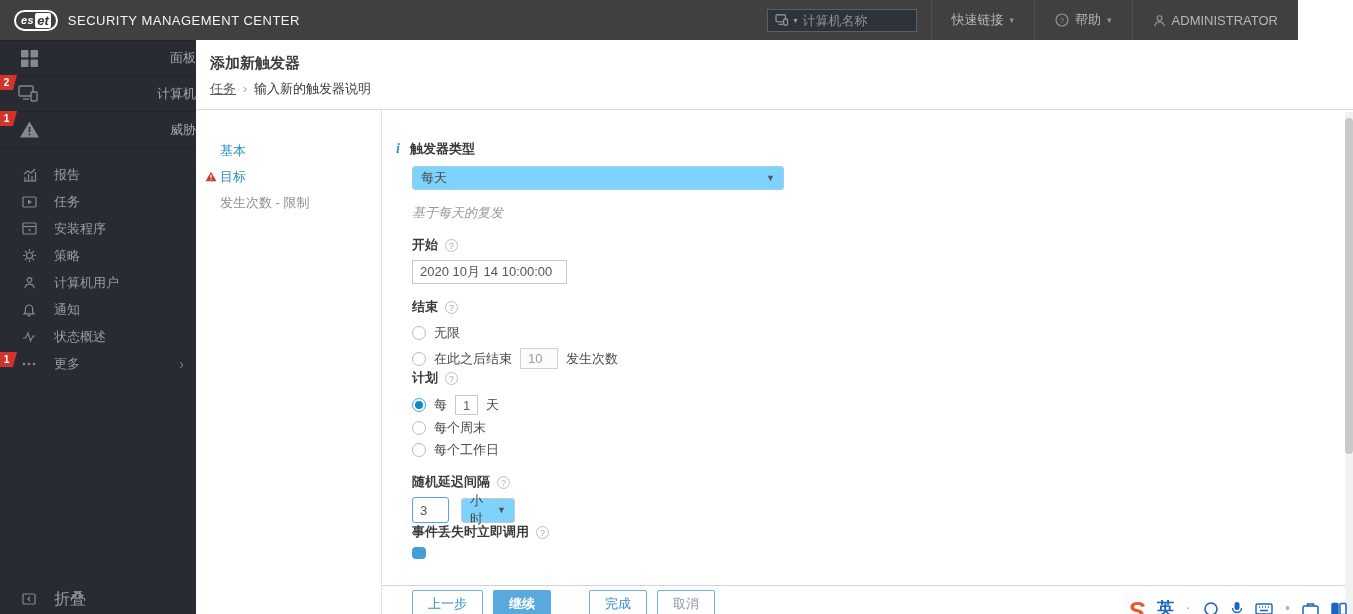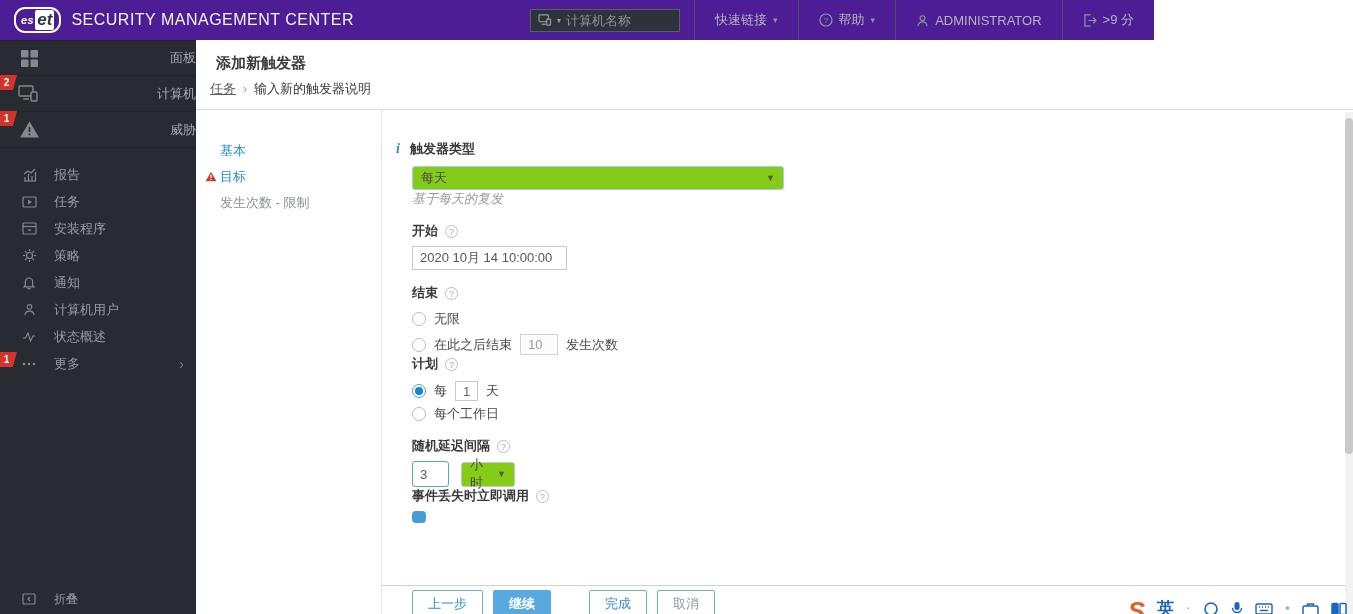--- a/index.html
+++ b/index.html
@@ -1,25 +1,25 @@
 <!DOCTYPE html>
 <html><head>
 <meta charset="utf-8">
 <style>
   * { margin:0; padding:0; box-sizing:border-box; }
   html,body { width:1353px; height:614px; overflow:hidden; }
   body { font-family:"Liberation Sans","DejaVu Sans",sans-serif; background:#fff; position:relative; }
 
   
-  .topbar { position:absolute; left:0; top:0; width:1154px; height:40px; background:#4c1d95; display:flex; align-items:center; z-index:20; }
+  .topbar { position:absolute; left:0; top:0; width:1298px; height:40px; background:#404040; display:flex; align-items:center; z-index:20; }
   .logo-wrap { display:flex; align-items:center; gap:10px; padding-left:14px; }
   .eset-logo { display:flex; align-items:center; border:2px solid #fff; border-radius:11px; padding:1px 5px; gap:1px; }
   .eset-logo .es { color:#fff; font-weight:bold; font-style:italic; font-size:11px; letter-spacing:.5px; }
-  .eset-logo .et { background:#fff; color:#32363d; font-weight:bold; font-style:italic; font-size:17px; border-radius:2px; padding:0 2px; }
-  .brand { color:#f2f3f5; font-size:16px; letter-spacing:.5px; white-space:nowrap; }
+  .eset-logo .et { background:#fff; color:#32363d; font-weight:bold; font-style:italic; font-size:13px; border-radius:2px; padding:0 2px; }
+  .brand { color:#f2f3f5; font-size:13px; letter-spacing:.5px; white-space:nowrap; }
   .topbar-right { margin-left:auto; display:flex; align-items:center; height:100%; }
   .search-box { display:flex; align-items:center; gap:5px; background:#2e323a; border:1px solid #5a5e66; width:150px; height:23px; padding:0 7px; margin-right:14px; }
   .search-box svg { flex:none; }
   .search-box .caret { color:#9aa0a8; font-size:8px; }
   .search-box input { background:transparent; border:none; outline:none; color:#aeb3ba; font-size:13px; width:90px; font-family:inherit; }
   .search-box input::placeholder { color:#8d939b; }
   .tb-item { display:flex; align-items:center; gap:6px; color:#b3b7be; font-size:13px; padding:0 20px; height:100%; border-left:1px solid #4a4e56; cursor:pointer; white-space:nowrap; }
   .tb-item .caret { font-size:9px; color:#8d939b; }
   .tb-icon { display:inline-flex; }
 
@@ -28,45 +28,45 @@
   .side-item { position:relative; display:flex; align-items:center; color:#a4a8af; cursor:pointer; }
   .side-item.big { height:36px; font-size:13px; border-bottom:1px solid #212429;justify-content:space-between; }
   .side-item.big:first-child { border-top:1px solid #212429; }
   .side-item.small { height:27px; font-size:13px; color:#989da4; }
   .side-gap { height:13px; }
   .side-icon { width:22px; display:flex; justify-content:center; margin:0 14px 0 18px; color:#84888f; }
   .side-label { white-space:nowrap; }
   .side-chevron { margin-left:auto; margin-right:12px; color:#7d8187; font-size:14px; }
   .badge { position:absolute; left:0; top:-1px; min-width:17px; height:15px; background:#d2342b; color:#fff; font-size:10px; font-weight:bold; text-align:center; line-height:15px; clip-path:polygon(0 0,100% 0,76% 100%,0 100%); padding-right:4px; z-index:2; }
   .side-item.small .badge { top:2px; }
-  .collapse-row { position:absolute; left:0; bottom:0; width:100%; height:30px; display:flex; align-items:center; color:#989da4; font-size:12px; cursor:pointer; }
+  .collapse-row { position:absolute; left:0; bottom:0; width:100%; height:30px; display:flex; align-items:center; color:#989da4; font-size:16px; cursor:pointer; }
 
   
   .content { position:absolute; left:196px; top:40px; right:0; bottom:0; background:#fff; }
   .page-head { position:absolute; left:0; top:0; right:0; height:70px; border-bottom:1px solid #dcdcdc; }
-  .page-title { position:absolute; left:14px; top:14px; font-size:15px; font-weight:bold; color:#3c3c3c;margin-left:6px; }
+  .page-title { position:absolute; left:14px; top:14px; font-size:15px; font-weight:bold; color:#3c3c3c; }
   .breadcrumb { position:absolute; left:14px; top:40px; font-size:13px; display:flex; align-items:center; gap:7px; }
   .bc-link { color:#5f5f5f; text-decoration:underline; cursor:pointer; }
   .bc-sep { color:#a0a0a0; font-size:12px; }
   .bc-current { color:#3a3a3a; }
 
   
   .step-nav { position:absolute; left:0; top:70px; width:186px; padding-top:28px; }
   .step { position:relative; height:26px; line-height:26px; padding-left:24px; font-size:13px; color:#2a8fca; cursor:pointer; white-space:nowrap; }
   .step .warn { position:absolute; left:9px; top:7px; }
   .step.pending { color:#8b8f94; }
   .step.active { left:6px; width:181px; background:#cfe9f8; color:#1c6ea4; font-weight:bold; padding-left:24px; clip-path:polygon(0 0,calc(100% - 12px) 0,100% 50%,calc(100% - 12px) 100%,0 100%); z-index:3; }
   .v-divider { position:absolute; left:185px; top:70px; bottom:0; width:1px; background:#e2e2e2; }
 
   
   .form-area { position:absolute; left:186px; top:70px; right:8px; bottom:0; padding-left:30px; overflow:hidden; }
   .flabel { display:flex; align-items:center; font-size:13px; font-weight:bold; color:#3a3a3a; }
   .flabel .info-i { color:#2f91cc; font-family:"Liberation Serif","DejaVu Serif",serif; font-style:italic; font-weight:bold; font-size:14px; width:14px; margin-left:-16px; }
   .qmark { display:inline-block; width:13px; height:13px; border:1px solid #b9bfc6; border-radius:50%; color:#a6abb1; font-size:9px; font-weight:normal; text-align:center; line-height:12px; margin-left:7px; }
-  .dropdown { position:relative; border:1px solid #a5cee8; border-radius:3px; height:24px; width:372px; display:flex; align-items:center; padding:0 24px 0 8px; font-size:13px; color:#4a4a4a; cursor:pointer; background:#84cc16; }
+  .dropdown { position:relative; border:1px solid #a5cee8; border-radius:3px; height:24px; width:372px; display:flex; align-items:center; padding:0 24px 0 8px; font-size:13px; color:#4a4a4a; cursor:pointer; background:#7dd3fc; }
   .dropdown .dd-caret { position:absolute; right:8px; top:6px; font-size:9px; color:#555; }
   .hint { font-style:italic; color:#9a9a9a; font-size:13px; }
   .tinput { border:1px solid #c3c9ce; height:24px; font-size:13px; color:#555; padding:0 7px; font-family:inherit; outline:none; background:#fff; }
   .radio-row { display:flex; align-items:center; gap:8px; font-size:13px; color:#4a4a4a; }
   .radio { flex:none; width:14px; height:14px; border:1px solid #b6bcc2; border-radius:50%; background:#fff; position:relative; cursor:pointer; }
   .radio.checked { border-color:#4aa0d6; }
   .radio.checked::after { content:""; position:absolute; left:2px; top:2px; width:8px; height:8px; border-radius:50%; background:#1486cc; }
   .num-sm { width:38px; height:21px; text-align:left; color:#9b9b9b; border:1px solid #d2d2d2; background:#fcfcfc; }
   .num-xs { width:23px; height:20px; text-align:center; color:#666; }
   .delay-row { display:flex; align-items:center; gap:12px; }
@@ -86,21 +86,21 @@
   .scrollbar .thumb { position:absolute; left:0; top:6px; width:8px; height:336px; background:#c9c9c9; border-radius:4px; }
 
   
   .ime-bar { position:absolute; right:6px; bottom:0; height:14px; overflow:hidden; display:flex; align-items:flex-start; gap:12px; z-index:30; }
   .ime-s { color:#e65a2b; font-size:26px; font-weight:bold; font-style:italic; line-height:22px; }
   .ime-glyph { color:#1b66c2; font-size:17px; font-weight:bold; line-height:18px; }
   .ime-dot { width:5px; height:14px; color:#9aa0a8; font-size:14px; line-height:14px; }
 
   svg { display:block; }
   .mt30{margin-top:30px}.mt14{margin-top:14px}.mt12{margin-top:0}.mt8{margin-top:8px}
-  .mt6{margin-top:6px}.mt4{margin-top:4px}.mt2{margin-top:0}
+  .mt6{margin-top:6px}.mt4{margin-top:4px}.mt2{margin-top:14px}
 </style>
 </head>
 <body>
 
 <header class="topbar">
   <div class="logo-wrap">
     <span class="eset-logo">
       <span class="es">es</span>
       <span class="et">et</span>
     </span>
@@ -134,29 +134,20 @@
     </div>
     <div class="tb-item">
       <span class="tb-icon">
         <svg width="13" height="13" viewBox="0 0 14 14" fill="none" stroke="#8d939b" stroke-width="1.3">
             <circle cx="7" cy="4.5" r="2.6"></circle>
             <path d="M2 13c.5-3 2.5-4.5 5-4.5s4.5 1.5 5 4.5"></path>
           </svg>
       </span>
       <span>ADMINISTRATOR</span>
     </div>
-    <div class="tb-item">
-      <span class="tb-icon">
-        <svg width="14" height="13" viewBox="0 0 15 14" fill="none" stroke="#8d939b" stroke-width="1.3">
-            <path d="M8 1H2v12h6"></path>
-            <path d="M6 7h8M11 4l3 3-3 3"></path>
-          </svg>
-      </span>
-      <span>&gt;9 分</span>
-    </div>
   </div>
 </header>
 
 <aside class="sidebar">
   <div class="side-item big">
     <span class="side-icon">
       <svg width="19" height="19" viewBox="0 0 19 19" fill="#84888f">
           <rect x="1" y="1" width="7.5" height="7.5" rx="1"></rect>
           <rect x="10.5" y="1" width="7.5" height="7.5" rx="1"></rect>
           <rect x="1" y="10.5" width="7.5" height="7.5" rx="1"></rect>
@@ -221,35 +212,35 @@
     <span class="side-icon">
       <svg width="15" height="15" viewBox="0 0 15 15" fill="none" stroke="#84888f" stroke-width="1.2">
           <circle cx="7.5" cy="7.5" r="3"></circle>
           <path d="M7.5 1v2.2M7.5 11.8V14M1 7.5h2.2M11.8 7.5H14M3 3l1.6 1.6M10.4 10.4 12 12M12 3l-1.6 1.6M4.6 10.4 3 12"></path>
         </svg>
     </span>
     <span class="side-label">策略</span>
   </div>
   <div class="side-item small">
     <span class="side-icon">
+      <svg width="13" height="13" viewBox="0 0 14 14" fill="none" stroke="#84888f" stroke-width="1.2">
+          <circle cx="7" cy="4.3" r="2.5"></circle>
+          <path d="M2 13c.5-3 2.5-4.3 5-4.3s4.5 1.3 5 4.3"></path>
+        </svg>
+    </span>
+    <span class="side-label">计算机用户</span>
+  </div>
+  <div class="side-item small">
+    <span class="side-icon">
       <svg width="14" height="14" viewBox="0 0 14 14" fill="none" stroke="#84888f" stroke-width="1.2">
           <path d="M7 2a3.6 3.6 0 0 1 3.6 3.6V9l1.4 1.8H2L3.4 9V5.6A3.6 3.6 0 0 1 7 2Z"></path>
           <path d="M5.8 12a1.3 1.3 0 0 0 2.4 0"></path>
         </svg>
     </span>
     <span class="side-label">通知</span>
-  </div>
-  <div class="side-item small">
-    <span class="side-icon">
-      <svg width="13" height="13" viewBox="0 0 14 14" fill="none" stroke="#84888f" stroke-width="1.2">
-          <circle cx="7" cy="4.3" r="2.5"></circle>
-          <path d="M2 13c.5-3 2.5-4.3 5-4.3s4.5 1.3 5 4.3"></path>
-        </svg>
-    </span>
-    <span class="side-label">计算机用户</span>
   </div>
   <div class="side-item small">
     <span class="side-icon">
       <svg width="14" height="13" viewBox="0 0 14 13" fill="none" stroke="#84888f" stroke-width="1.2">
           <path d="M1 8h2.5L6 3l2.5 8L11 6h2"></path>
         </svg>
     </span>
     <span class="side-label">状态概述</span>
   </div>
   <div class="side-item small">
@@ -342,20 +333,24 @@
       <span class="qmark">?</span>
     </div>
     <div class="radio-row mt8">
       <span class="radio checked"></span>
       <span>每</span>
       <input class="tinput num-xs" value="1" style="">
       <span>天</span>
     </div>
     <div class="radio-row mt4">
       <span class="radio"></span>
+      <span>每个周末</span>
+    </div>
+    <div class="radio-row mt4">
+      <span class="radio"></span>
       <span>每个工作日</span>
     </div>
 
     <div class="flabel mt14">
       <span>随机延迟间隔</span>
       <span class="qmark">?</span>
     </div>
     <div class="delay-row mt6">
       <input class="tinput delay-input" value="3" style="">
       <div class="dropdown unit-dd">

